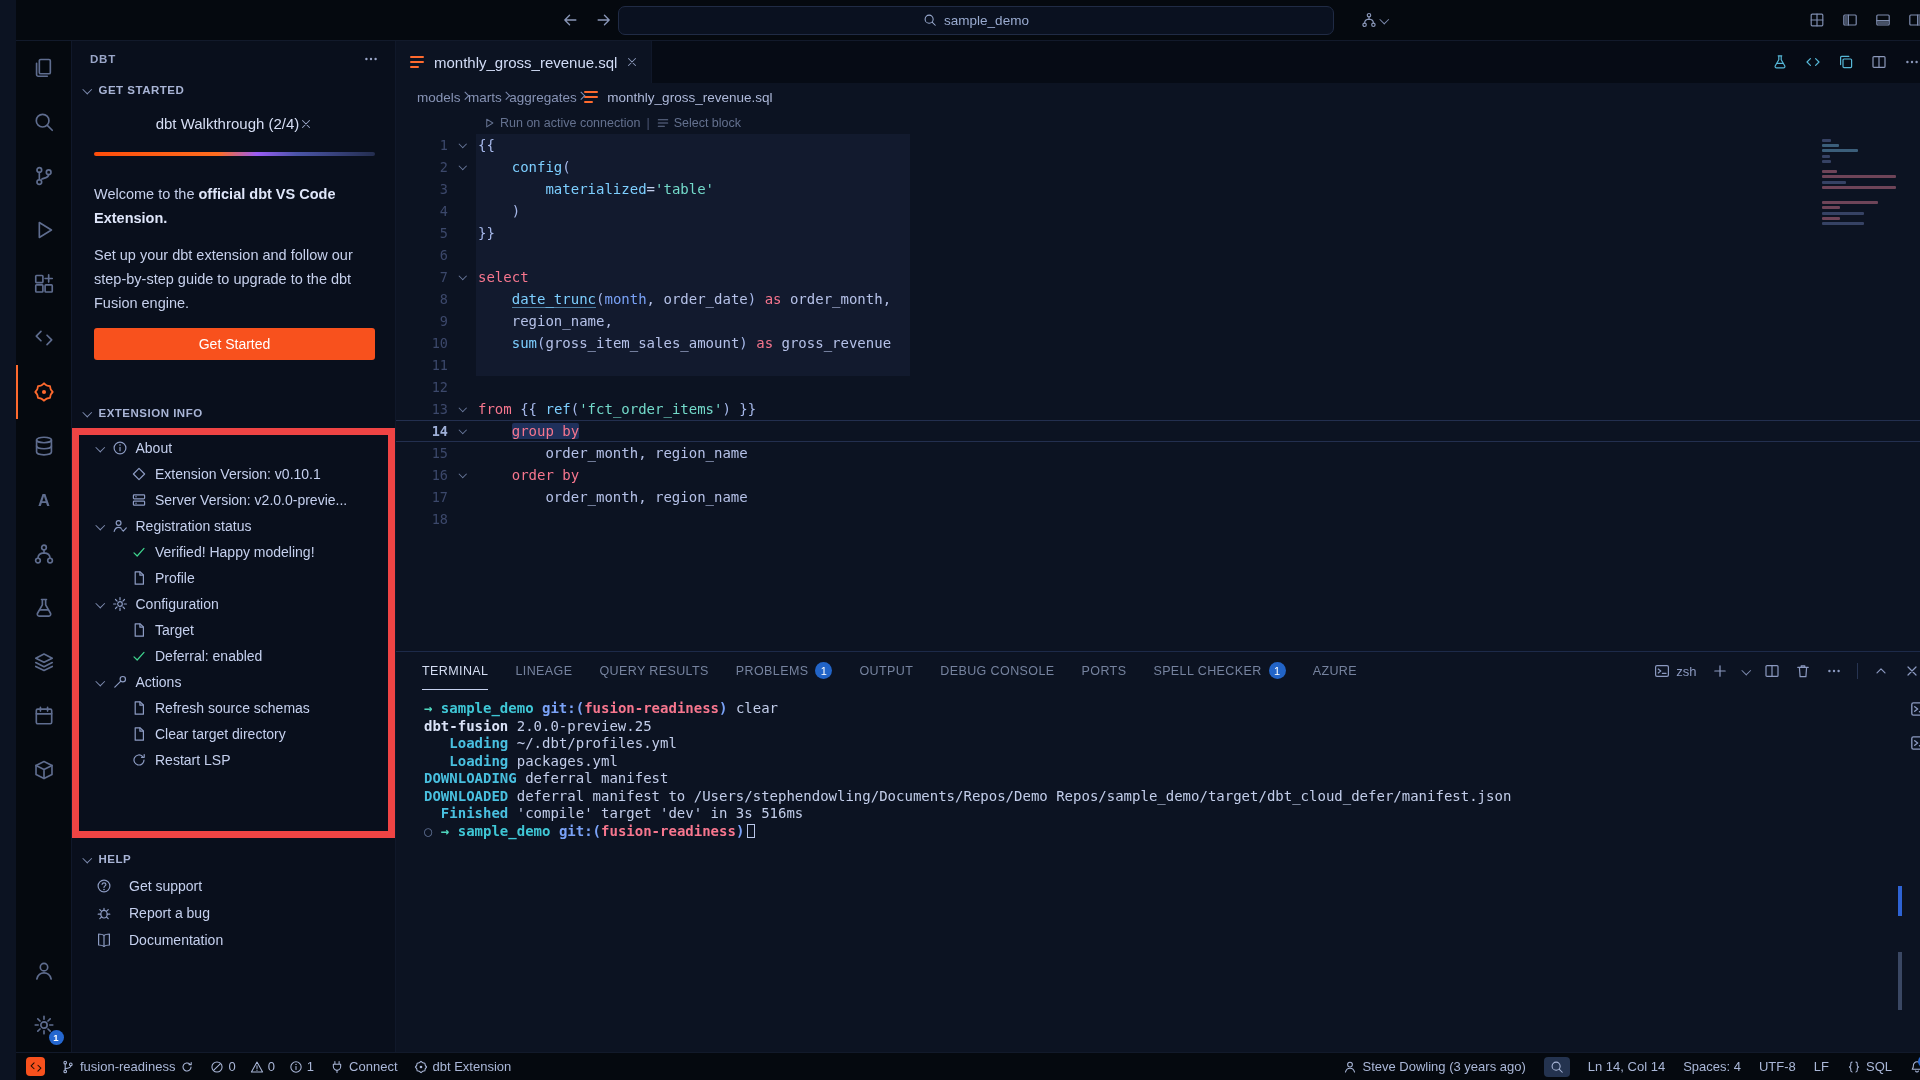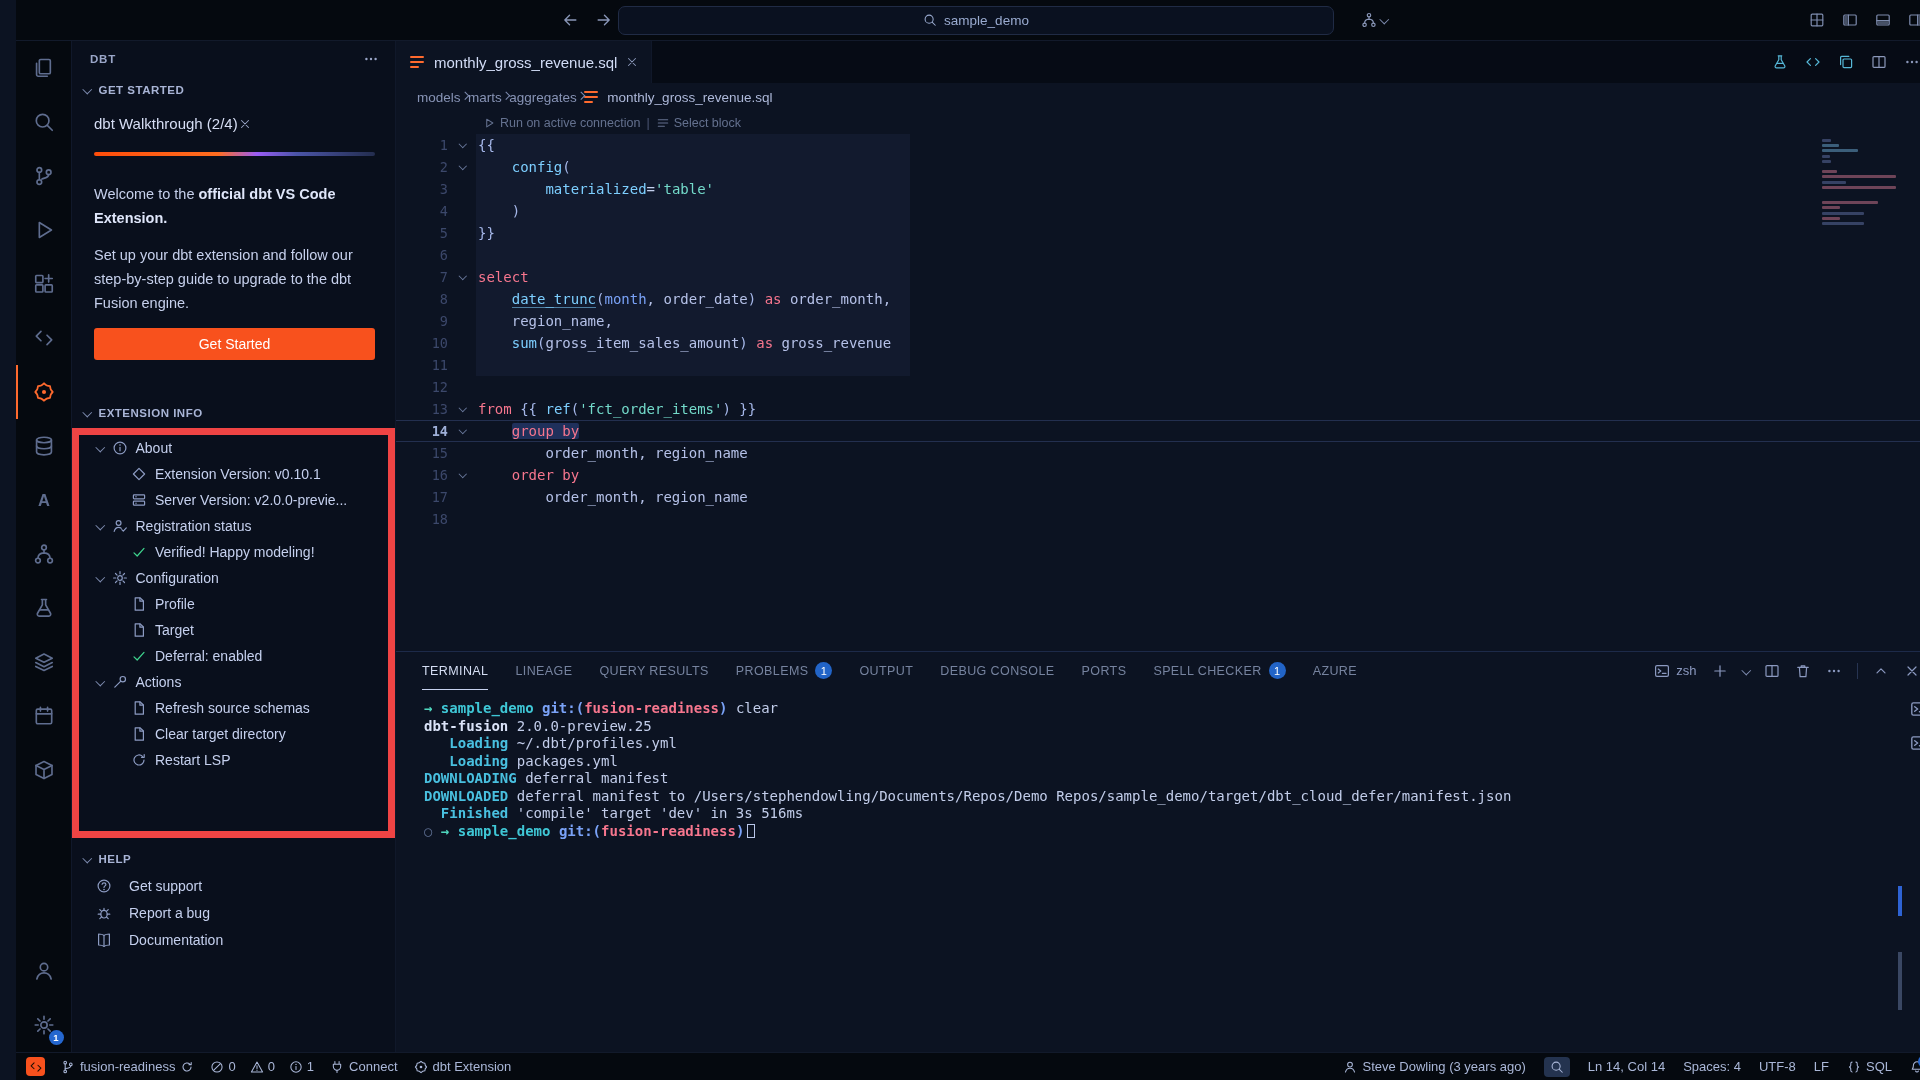--- a/index.html
+++ b/index.html
@@ -40,21 +40,21 @@
   .sidebar { width:324px; background:#090f1c; border-right:1px solid #10182a;
     display:flex; flex-direction:column; font-size:14px; flex:none; overflow:hidden; }
   .sb-title { height:36px; display:flex; align-items:center; justify-content:space-between;
     padding:0 16px 0 18px; font-size:11.5px; font-weight:bold; letter-spacing:.8px; color:#9aa6c8; }
   .sb-sec-h { height:26px; display:flex; align-items:center; gap:8px; padding-left:12px;
     font-size:11.5px; font-weight:bold; letter-spacing:.5px; color:#a9b5d6; cursor:pointer; }
   .cv { display:inline-block; width:6.5px; height:6.5px; border-right:1.5px solid #7e8cb0;
     border-bottom:1.5px solid #7e8cb0; transform:rotate(45deg); margin-bottom:2px; flex:none; }
   .cv.r { transform:rotate(-45deg); width:5.5px; height:5.5px; }
   .walkthrough { padding:12px 20px 0 22px; margin-bottom:40px; }
-  .wt-title-row { display:flex; justify-content:flex-start; align-items:center;
+  .wt-title-row { display:flex; justify-content:center; align-items:center;
     color:#d6def4; font-size:15px; }
   .wt-close { color:#9aa6c8; cursor:pointer; }
   .wt-progress { height:4px; border-radius:2px; margin:20px 0 26px;
     background:linear-gradient(90deg,#ff4d0a 0%,#ff6d1f 44%,#9a5cf6 58%,#4b55a8 72%,#232d4e 100%); }
   .wt-p { font-size:14.5px; line-height:24px; color:#c6d0ec; margin-bottom:13px; }
   .wt-p b { color:#dfe6fa; }
   .wt-btn { display:block; width:100%; height:32px; background:#f8511d; color:#fff; border:none;
     border-radius:3px; font-size:14px; font-family:inherit; cursor:pointer; margin-top:6px; }
   .tree-box { border:7px solid #ef4444; margin-top:2px; height:410px; overflow:hidden; }
   .tree-row { height:26px; display:flex; align-items:center; cursor:pointer; }
@@ -113,21 +113,21 @@
   .panel { height:401px; border-top:1px solid #1d2a49; display:flex; flex-direction:column;
     background:#0c1322; flex:none; }
   .panel-header { height:38px; display:flex; align-items:center; padding:0 16px 0 26px; flex:none; }
   .ptabs { display:flex; gap:27px; height:100%; align-items:stretch; }
   .ptab { display:flex; align-items:center; gap:7px; font-size:12.5px; letter-spacing:.4px;
     color:#76839f; cursor:pointer; border-bottom:1px solid transparent; }
   .ptab.active { color:#d5def4; border-bottom-color:#c6d1ee; }
   .pbadge { min-width:17px; height:17px; background:#2264c7; border-radius:9px; color:#fff;
     font-size:11px; display:flex; align-items:center; justify-content:center; padding:0 4px; }
   .panel-actions { margin-left:auto; display:flex; align-items:center; gap:15px; color:#8b99c0; font-size:13px; }
-  .pa-shell { display:flex; align-items:flex-start; gap:6px; cursor:pointer; }
+  .pa-shell { display:flex; align-items:center; gap:6px; cursor:pointer; }
   .pa-sep { width:1px; height:16px; background:#273452; }
   .panel-body { flex:1; position:relative; padding:10px 46px 0 28px; min-height:0; }
   .term { font-family:"DejaVu Sans Mono", monospace; font-size:14px; line-height:17.5px; white-space:pre; }
   .tl-arrow { color:#4fd6be; font-weight:bold; } .tl-cwd { color:#3fc7d6; font-weight:bold; }
   .tl-git { color:#7aa2f7; font-weight:bold; } .tl-br { color:#f7768e; font-weight:bold; }
   .tl-txt { color:#c2cdea; } .tl-hd { color:#dbe3f8; font-weight:bold; }
   .tl-info { color:#49c0e0; font-weight:bold; } .tl-dim { color:#5b6b8e; }
   .tl-cursor { display:inline-block; width:8px; height:14px; border:1px solid #b9c6e8;
     vertical-align:-2px; margin-left:3px; }
   .term-strip { position:absolute; right:8px; top:10px; display:flex; flex-direction:column;
@@ -432,34 +432,34 @@
                 <path d="M9.8 11.6l1.5 1.5 3-3.2"></path>
               </svg></span>
             <span class="tree-label">Registration status</span>
           </div>
           <div class="tree-row d1">
             <span class="ti green"><svg viewBox="0 0 16 16" fill="none" stroke="currentColor" stroke-width="1.2" stroke-linecap="round" stroke-linejoin="round">
                 <path d="M3 8.8l3.2 3.2L13 4.4"></path>
               </svg></span>
             <span class="tree-label">Verified! Happy modeling!</span>
           </div>
+          <div class="tree-row d1">
+            <span class="ti "><svg viewBox="0 0 16 16" fill="none" stroke="currentColor" stroke-width="1.2" stroke-linecap="round" stroke-linejoin="round">
+                <path d="M4.2 1.8h5l3.2 3.2v9.2H4.2z"></path>
+                <path d="M8.9 2v3.2h3.3"></path>
+              </svg></span>
+            <span class="tree-label">Profile</span>
+          </div>
           <div class="tree-row d0">
             <span class="cv"></span>
             <span class="ti "><svg viewBox="0 0 16 16" fill="none" stroke="currentColor" stroke-width="1.2" stroke-linecap="round" stroke-linejoin="round">
                 <circle cx="8" cy="8" r="2.3"></circle>
                 <path d="M8 1.6v2.2M8 12.2v2.2M1.6 8h2.2M12.2 8h2.2M3.5 3.5l1.6 1.6M10.9 10.9l1.6 1.6M12.5 3.5l-1.6 1.6M5.1 10.9l-1.6 1.6"></path>
               </svg></span>
             <span class="tree-label">Configuration</span>
-          </div>
-          <div class="tree-row d1">
-            <span class="ti "><svg viewBox="0 0 16 16" fill="none" stroke="currentColor" stroke-width="1.2" stroke-linecap="round" stroke-linejoin="round">
-                <path d="M4.2 1.8h5l3.2 3.2v9.2H4.2z"></path>
-                <path d="M8.9 2v3.2h3.3"></path>
-              </svg></span>
-            <span class="tree-label">Profile</span>
           </div>
           <div class="tree-row d1">
             <span class="ti "><svg viewBox="0 0 16 16" fill="none" stroke="currentColor" stroke-width="1.2" stroke-linecap="round" stroke-linejoin="round">
                 <path d="M4.2 1.8h5l3.2 3.2v9.2H4.2z"></path>
                 <path d="M8.9 2v3.2h3.3"></path>
               </svg></span>
             <span class="tree-label">Target</span>
           </div>
           <div class="tree-row d1">
             <span class="ti green"><svg viewBox="0 0 16 16" fill="none" stroke="currentColor" stroke-width="1.2" stroke-linecap="round" stroke-linejoin="round">

